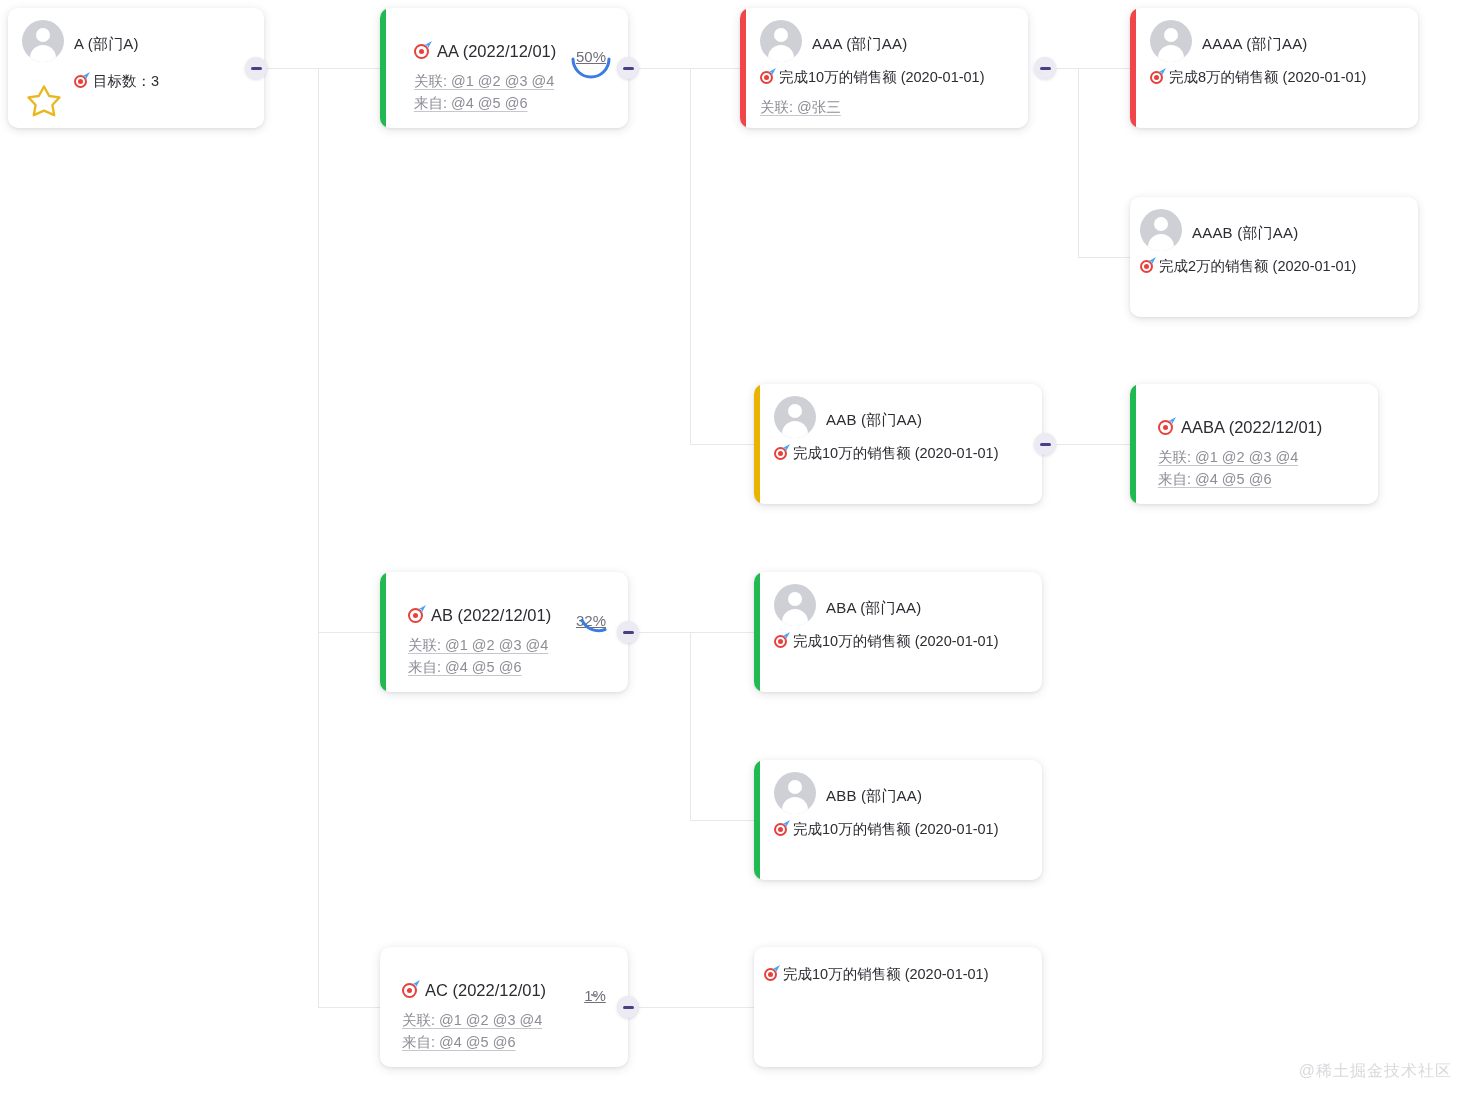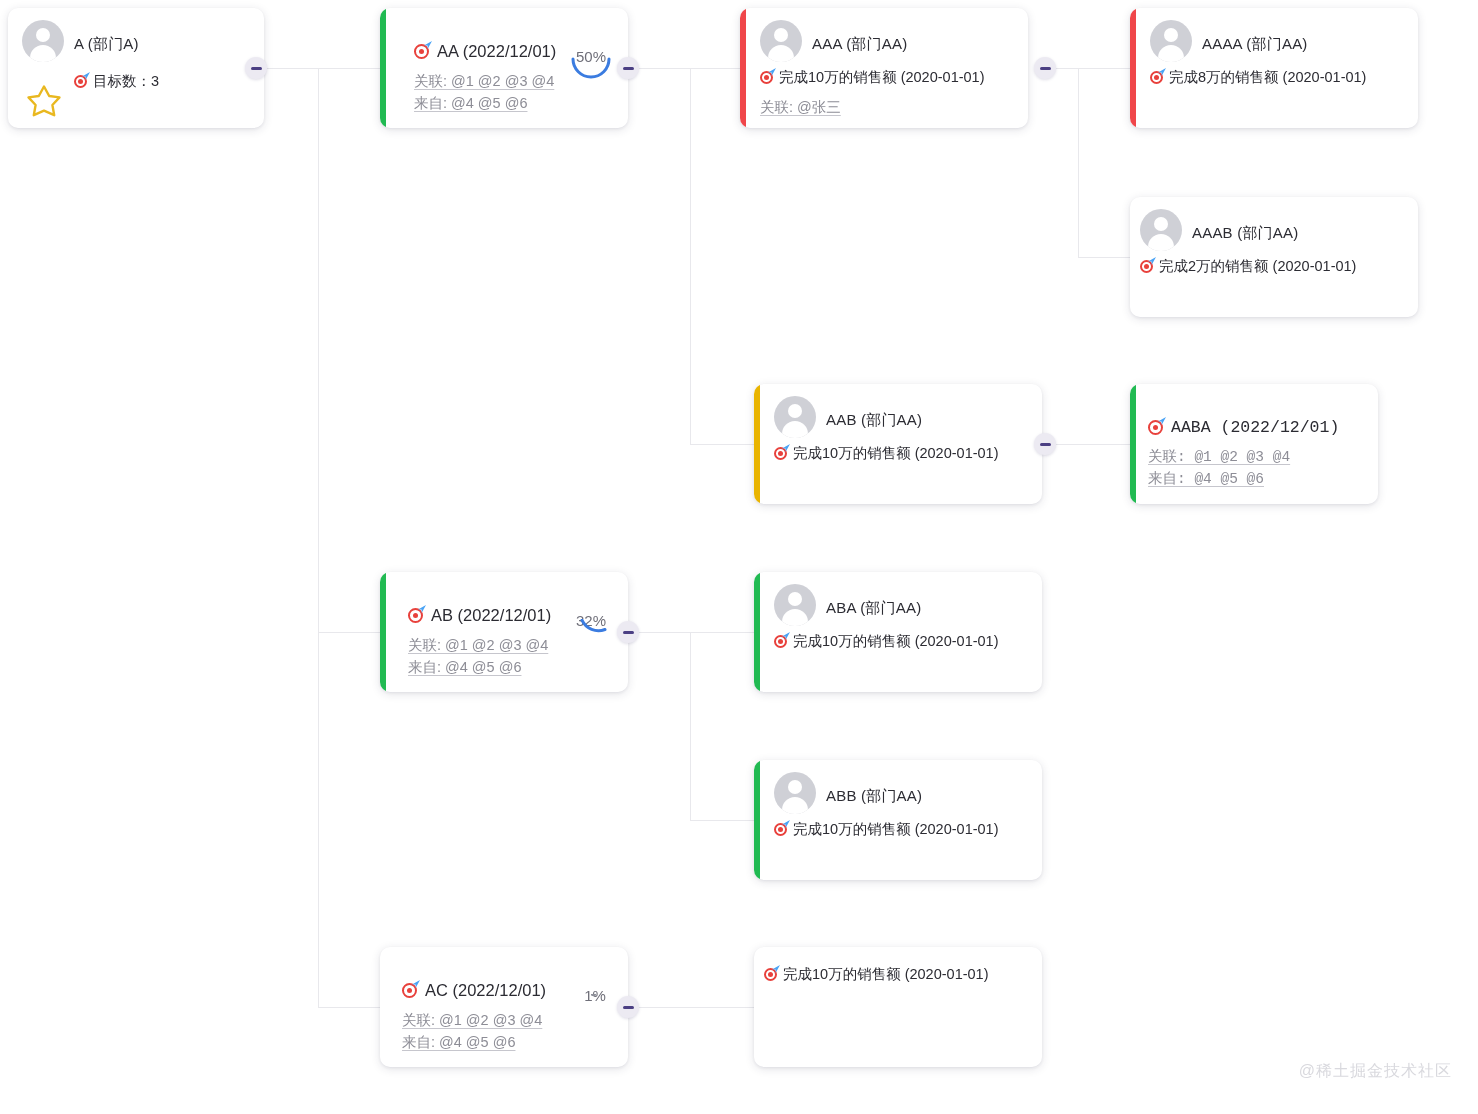--- a/index.html
+++ b/index.html
@@ -182,20 +182,21 @@
     width: 58px; height: 44px;
     pointer-events: none;
   }
   .gauge .pct {
     position: absolute;
     left: 0; top: 2px;
     width: 58px;
     text-align: center;
     font-size: 15px;
     color: #6f6f79;
+    text-decoration: underline;
   }
   .gauge svg { position: absolute; left: 7px; top: 9px; }
 
   
   .watermark {
     position: absolute;
     right: 26px; bottom: 32px;
     font-size: 16px;
     color: #d9d9de;
     letter-spacing: 1px;
@@ -382,21 +383,21 @@
             <span class="ring2"></span>
             <span class="pin"></span>
         </span>
         <span>完成10万的销售额 (2020-01-01)</span>
       </div>
     </div>
   </div>
 
   <div class="card" style="left:1130px; top:384px; width:248px; height:120px;">
     <div class="accent" style="background:#21ba52;"></div>
-    <div class="body" style="padding-left:12px;font-family:Liberation Mono, monospace;">
+    <div class="body" style="padding-left:22px;">
       <div class="okr-title" style="margin-top:22px;">
         <span class="dart">
           <span class="ring1"></span>
             <span class="ring2"></span>
             <span class="pin"></span>
         </span>
         <span>AABA (2022/12/01)</span>
       </div>
       <div class="links">
         <div class="link-row">关联: @1 @2 @3 @4</div>

